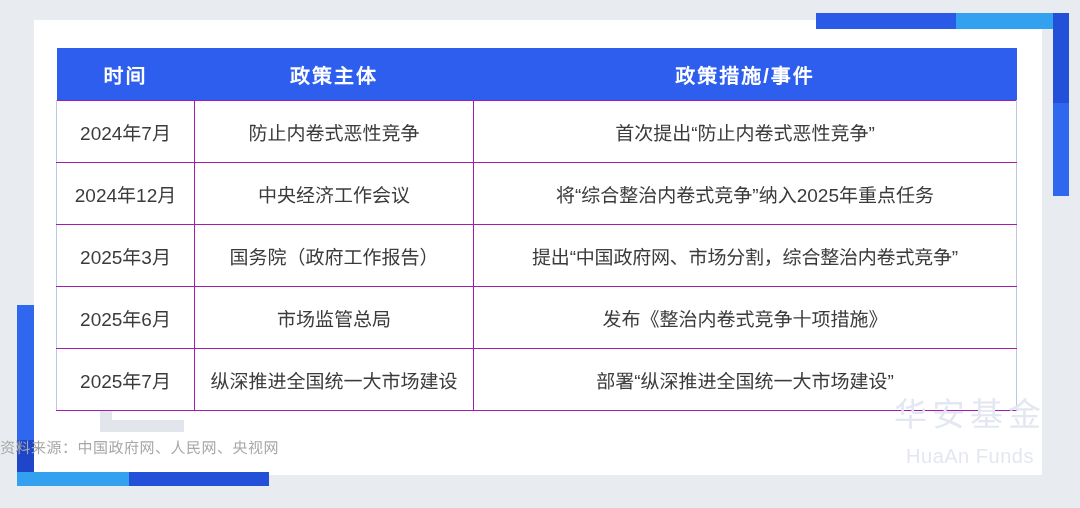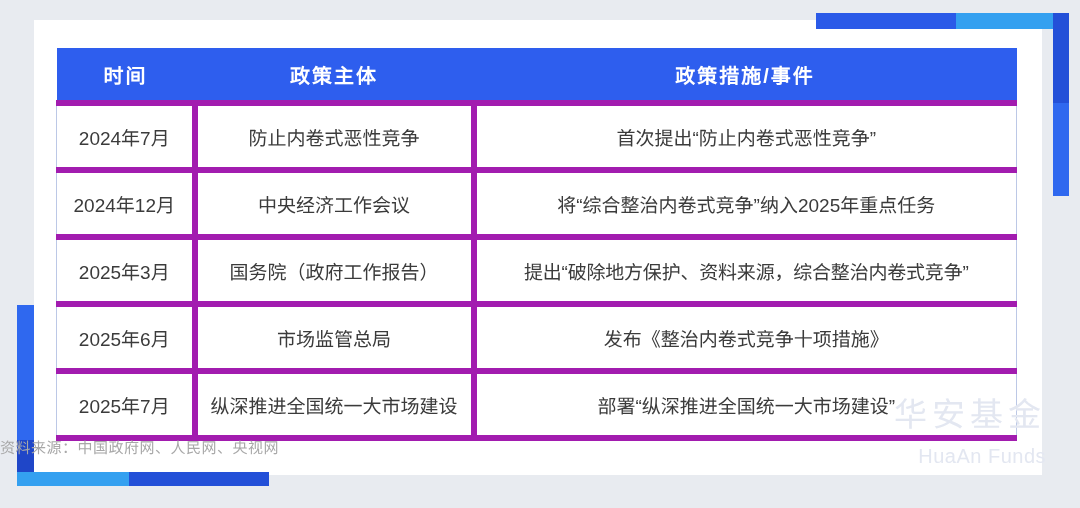--- a/index.html
+++ b/index.html
@@ -119,21 +119,21 @@
     top: 310px;
     width: 72px;
     height: 110px;
   }
 
   
   .logo-watermark {
     position: absolute;
     right: 34px;
     top: 398px;
-    text-align: right;
+    text-align: center;
     color: #e3e7f1;
     user-select: none;
     line-height: 1.05;
   }
   .logo-cn {
     font-size: 33px;
     letter-spacing: 5px;
     font-weight: 500;
   }
   .logo-en {
@@ -164,21 +164,21 @@
     text-align: center;
     border: none;
     padding: 0;
   }
   table.policy-table td {
     height: 61px;
     text-align: center;
     font-size: 19px;
     color: #3b3b3b;
     background: #ffffff;
-    border: 6px solid #a21caf;
+    border: 1px solid #a21caf;
     padding: 0 2px;
     white-space: nowrap;
     overflow: hidden;
   }
   table.policy-table tr td:first-child { border-left: 1px solid #bcc8e6; }
   table.policy-table tr td:last-child  { border-right: 1px solid #bcc8e6; }
 
   col.c-time    { width: 138px; }
   col.c-subject { width: 279px; }
   col.c-measure { width: 543px; }
@@ -241,21 +241,21 @@
           <td>首次提出“防止内卷式恶性竞争”</td>
         </tr>
         <tr>
           <td>2024年12月</td>
           <td>中央经济工作会议</td>
           <td>将“综合整治内卷式竞争”纳入2025年重点任务</td>
         </tr>
         <tr>
           <td>2025年3月</td>
           <td>国务院（政府工作报告）</td>
-          <td class="cell-measure-wide">提出“破除地方保护、资料来源，综合整治内卷式竞争”</td>
+          <td class="cell-measure-wide">提出“中国政府网、市场分割，综合整治内卷式竞争”</td>
         </tr>
         <tr>
           <td>2025年6月</td>
           <td>市场监管总局</td>
           <td>发布《整治内卷式竞争十项措施》</td>
         </tr>
         <tr>
           <td>2025年7月</td>
           <td>纵深推进全国统一大市场建设</td>
           <td>部署“纵深推进全国统一大市场建设”</td>

